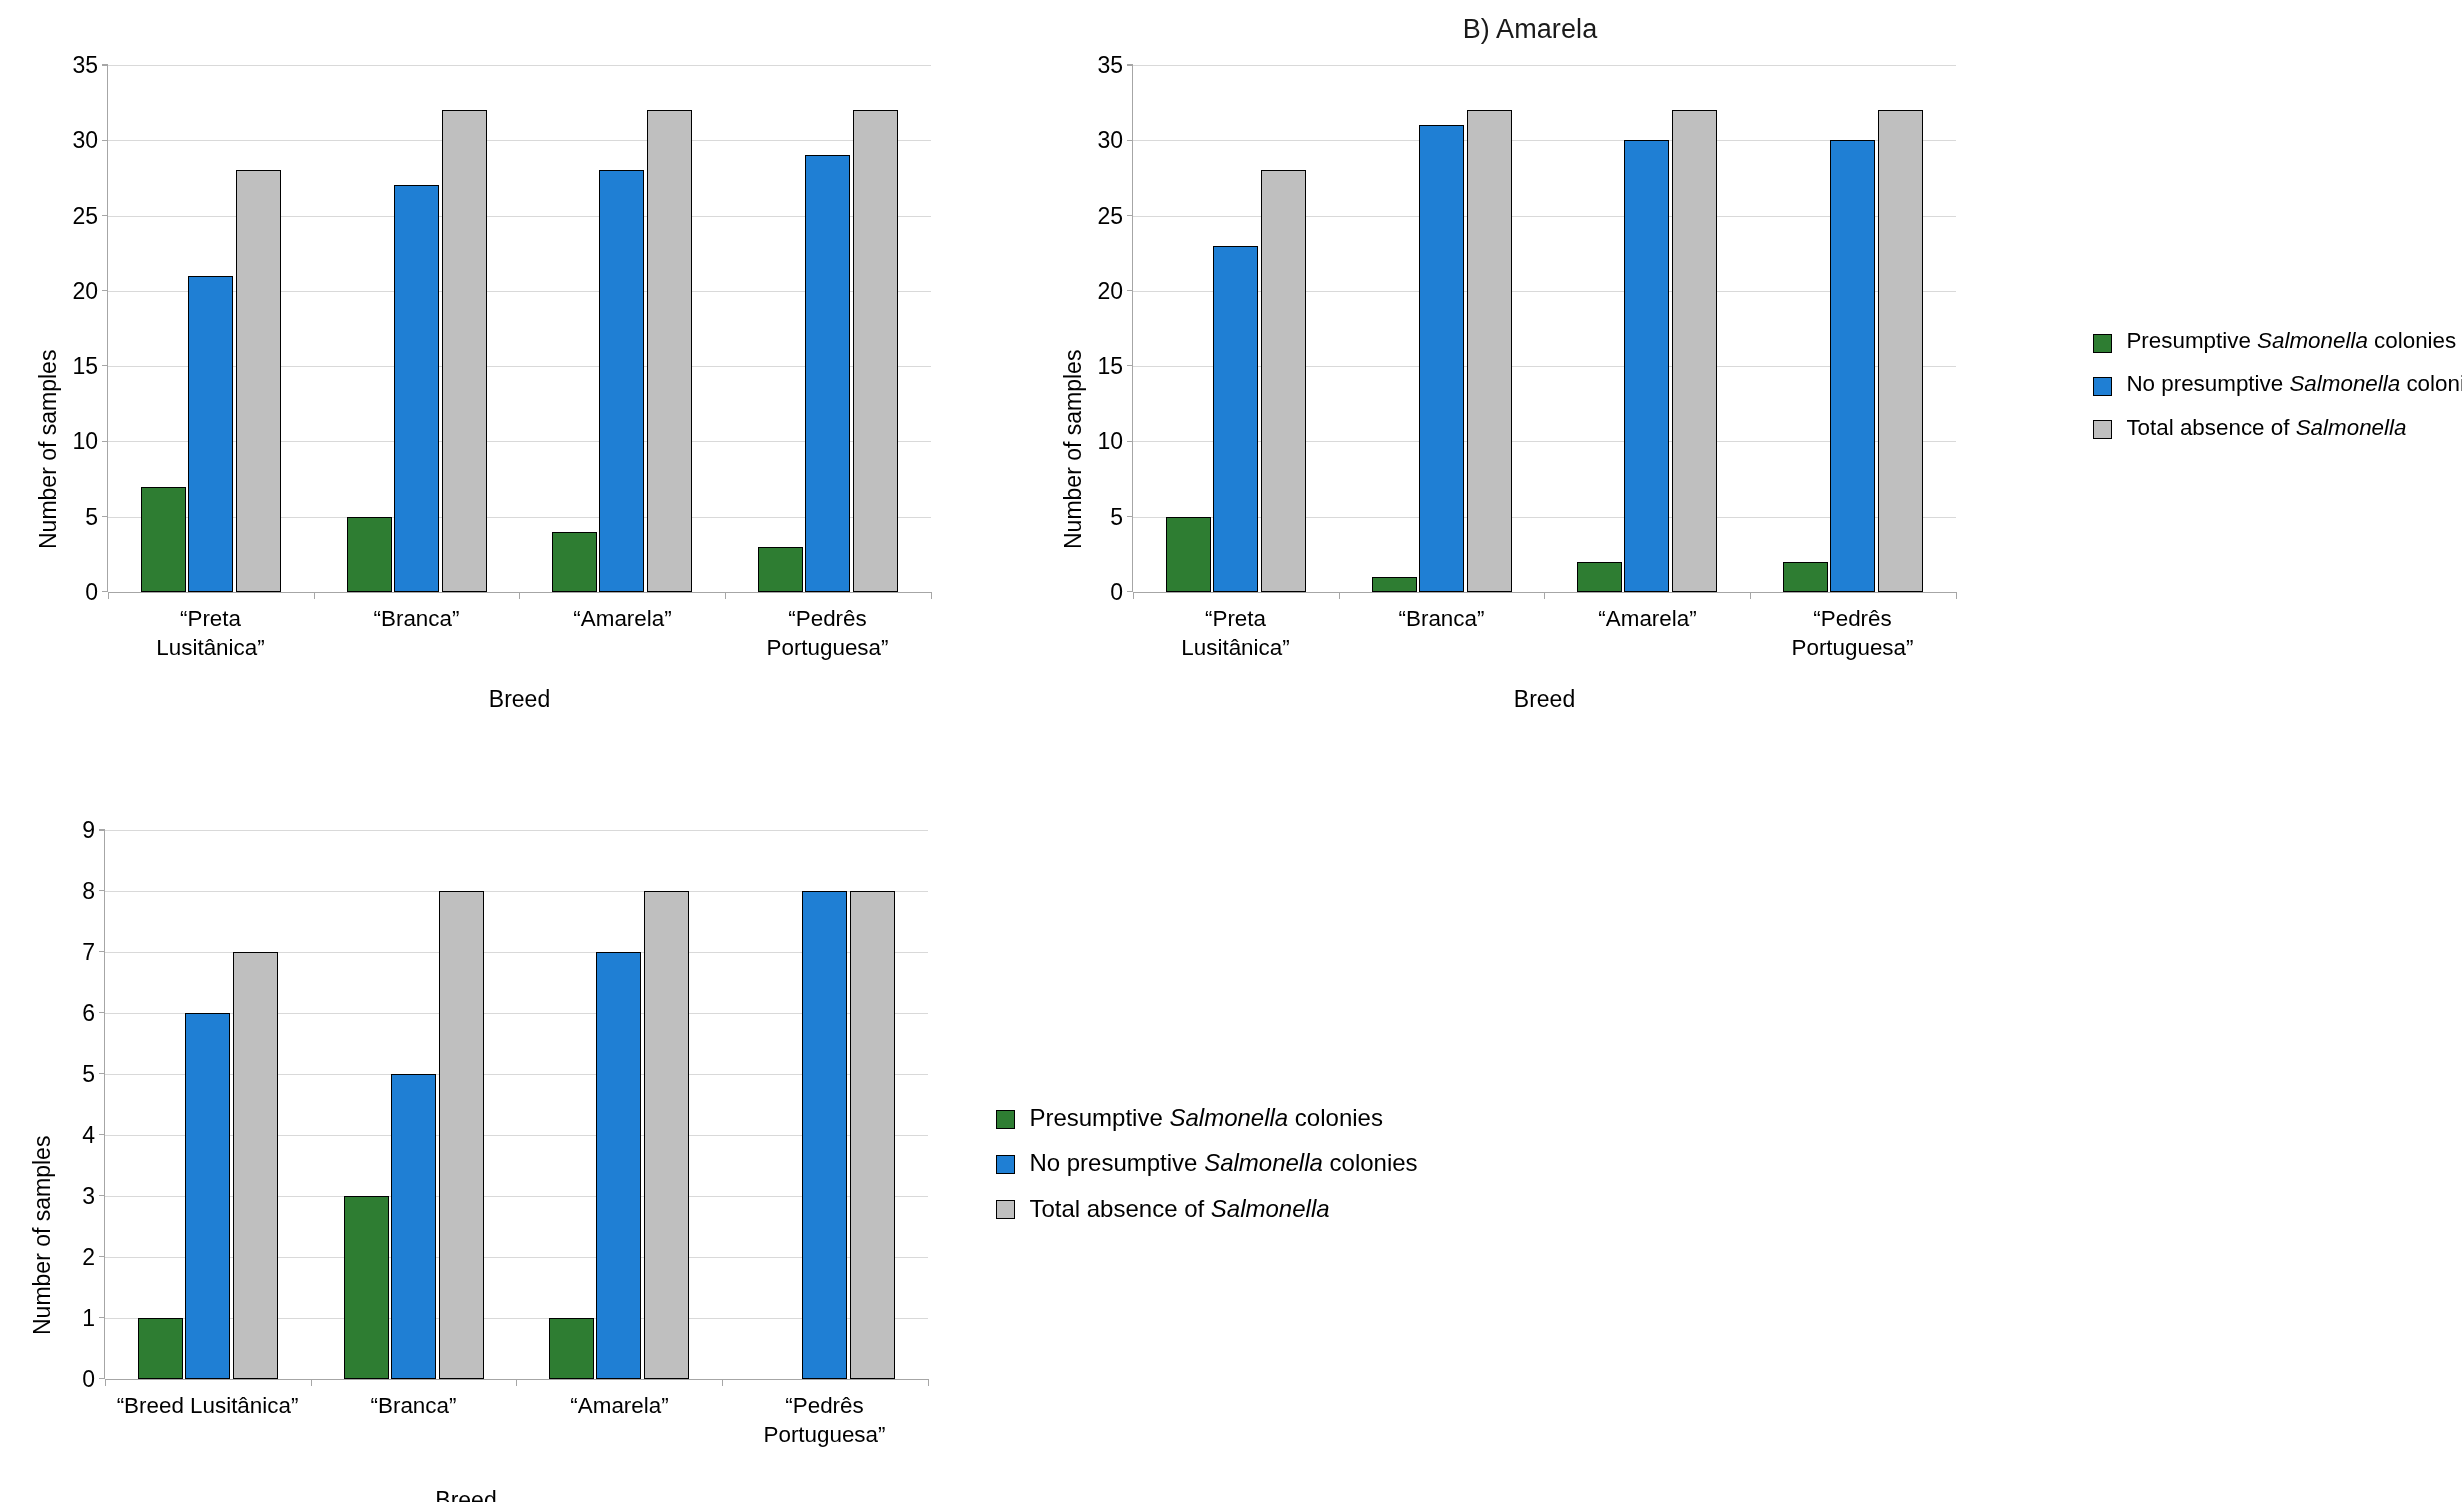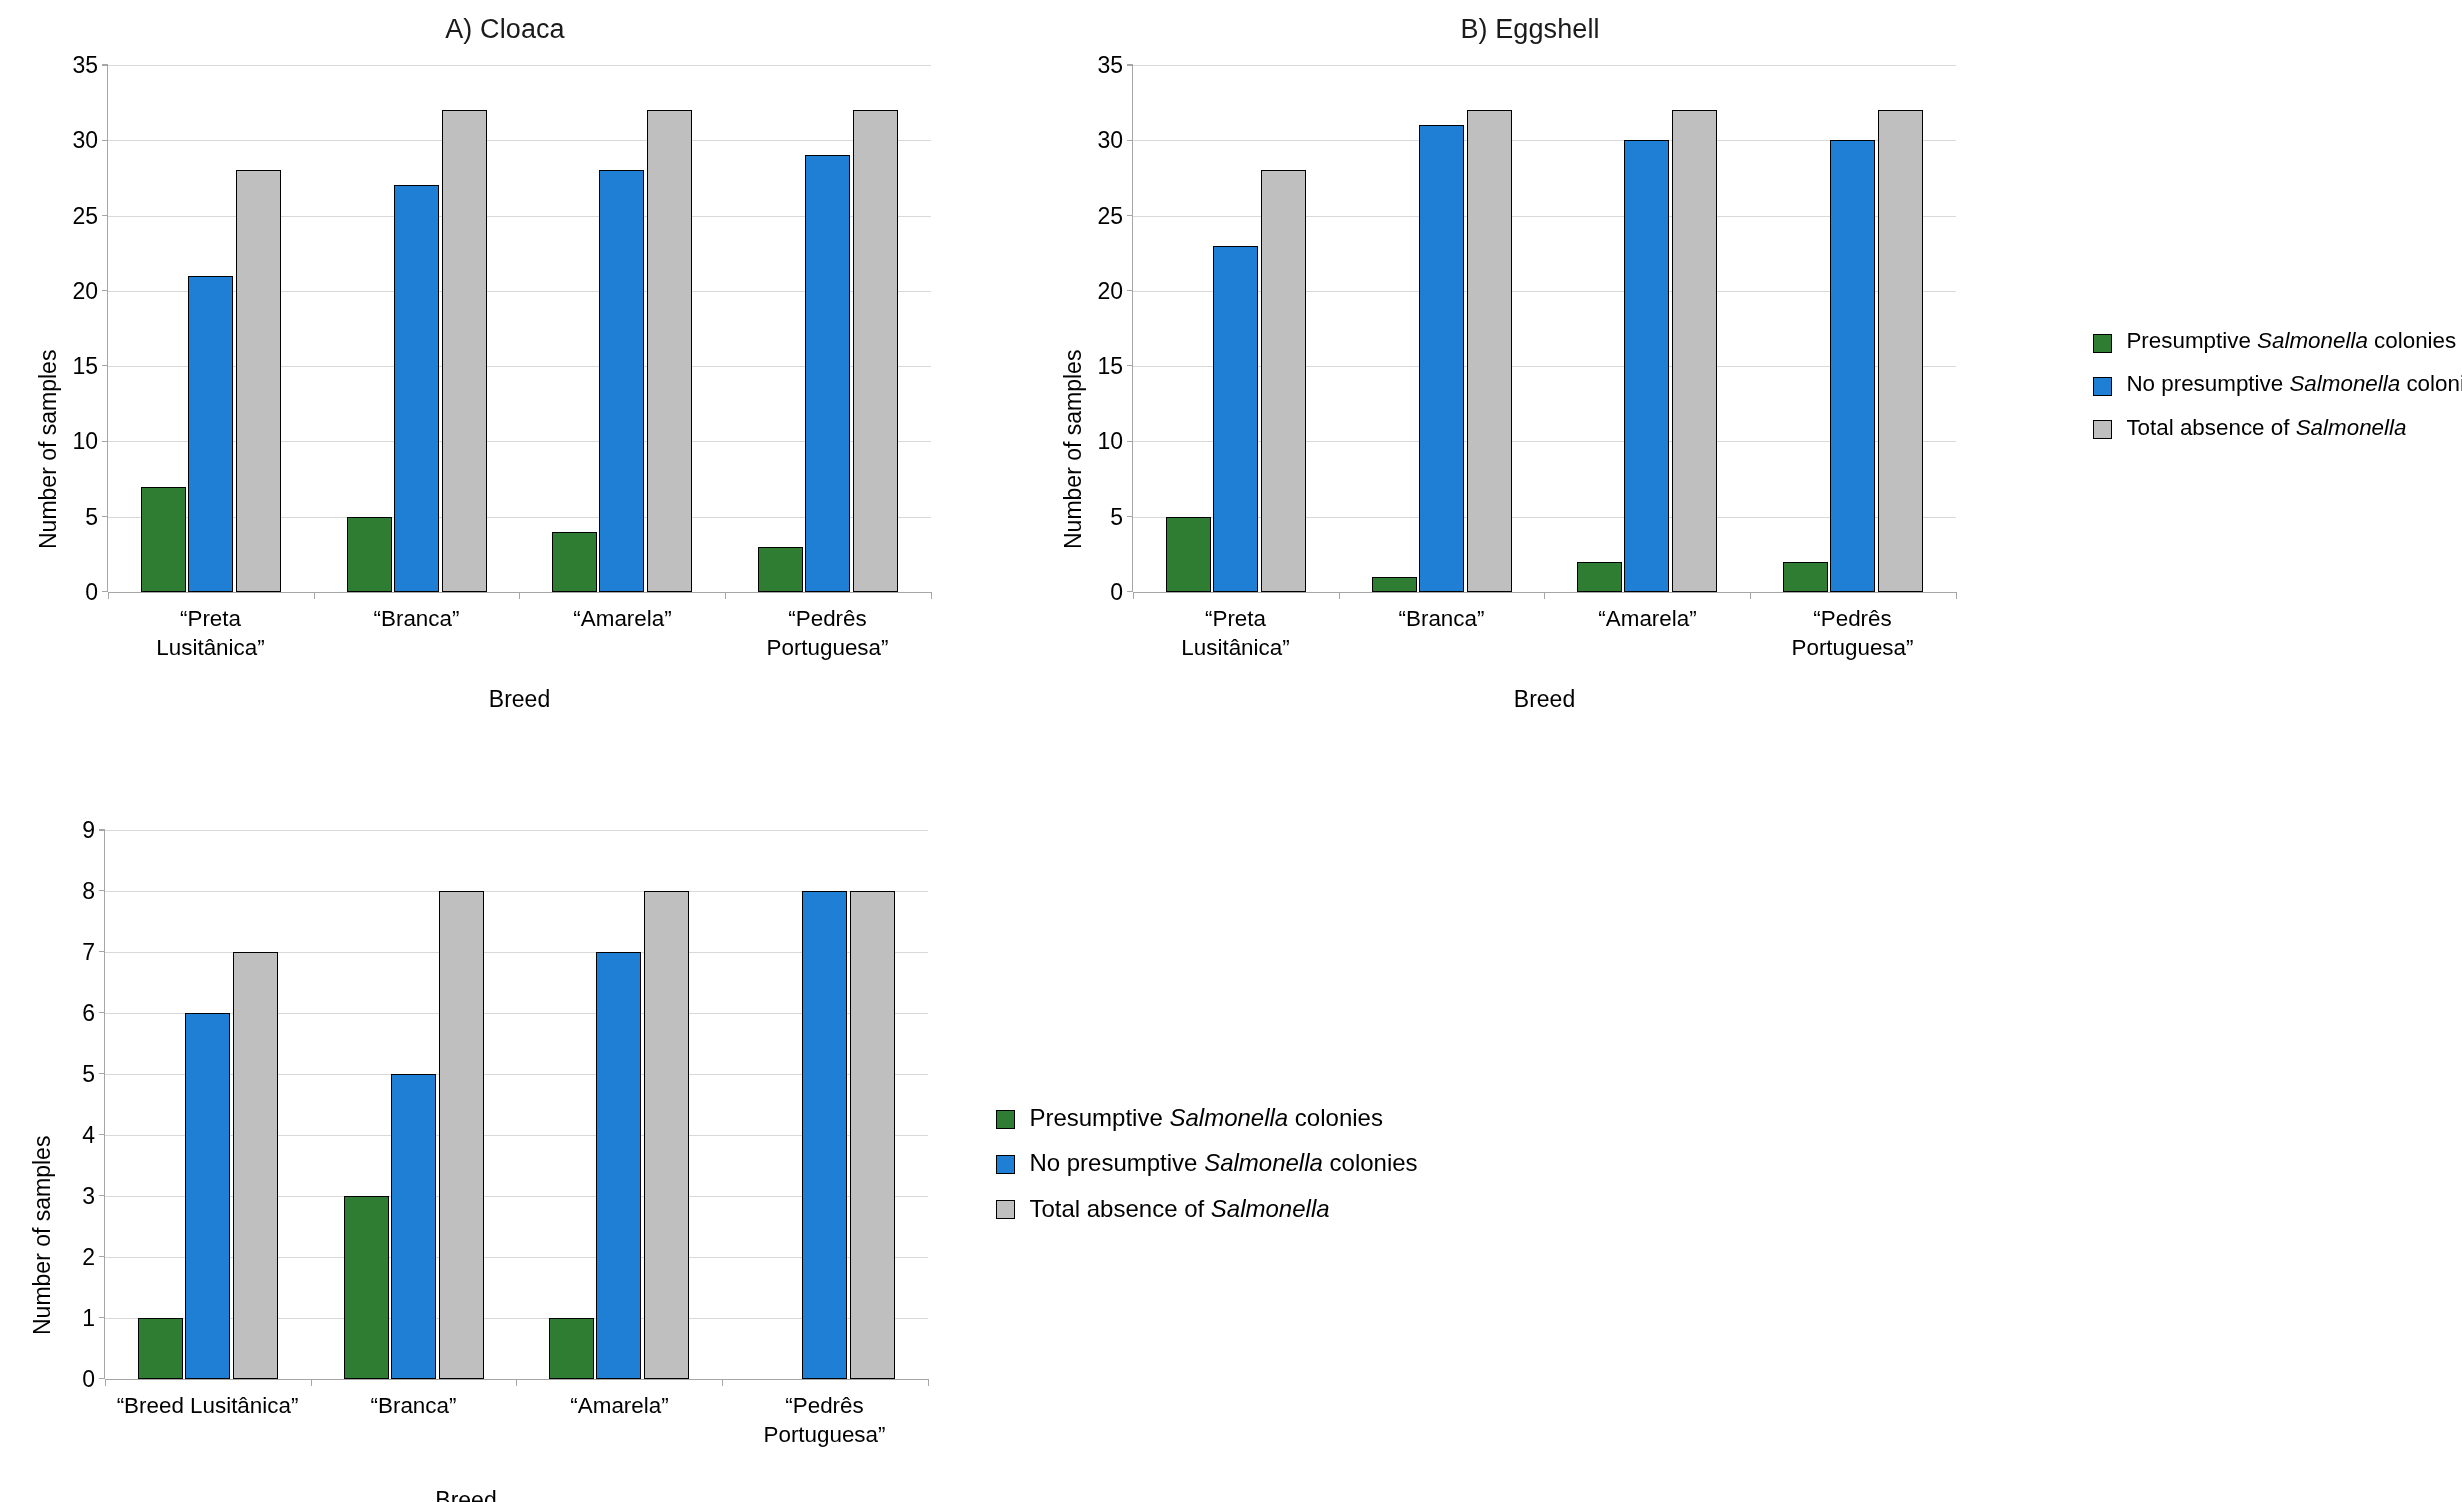--- a/index.html
+++ b/index.html
@@ -138,21 +138,20 @@
     margin-right: 14.4px;
     margin-top: 5.8px;
     flex: 0 0 auto;
   }
   .legend-text i { font-style: italic; }
 </style>
 </head>
 <body>
 
 <div class="panel" id="panel-a" style="left:0px; top:0px; width:1025px; height:722px;">
-  <div class="chart-title" style="margin-left:108px; width:794px; margin-top:14.4px;">A) Cloaca</div>
   <div class="plot-wrap" id="wrap-a" style="position:absolute; left:0; top:0; width:1025px; height:722px;">
     <div class="y-axis-label" style="left: 35px; top: 549px;">Number of samples</div>
     <div class="plot-area" id="plot-a" style="left:108px; top:65px; width:823px; height:527px;">
         <div class="ytick" style="top: 527px;">0</div>
         <div class="ytick-mark" style="top: 526px;"></div>
         <div class="gridline" style="top: 452px;"></div>
         <div class="ytick" style="top: 452px;">5</div>
         <div class="ytick-mark" style="top: 451px;"></div>
         <div class="gridline" style="top: 376px;"></div>
         <div class="ytick" style="top: 376px;">10</div>
@@ -202,21 +201,21 @@
         </div>
         <div class="xtick-mark" style="left: 823px;"></div>
         <div class="xlabel" style="left: 588px; width: 263px;">“Pedrês<br>Portuguesa”</div>
         <div class="xtick-mark" style="left: 0px;"></div>
       </div>
     <div class="x-axis-label" style="left:108px; top:686px; width:823px;">Breed</div>
   </div>
 </div>
 
 <div class="panel" id="panel-b" style="left:1025px; top:0px; width:1047px; height:722px;">
-  <div class="chart-title" style="margin-left:108px; width:794px; margin-top:14.4px;">B) Eggshell</div>
+  <div class="chart-title" style="margin-left:108px; width:794px; margin-top:14.4px;">B) Amarela</div>
   <div class="plot-wrap" id="wrap-b" style="position:absolute; left:0; top:0; width:1047px; height:722px;">
     <div class="y-axis-label" style="left: 35px; top: 549px;">Number of samples</div>
     <div class="plot-area" id="plot-b" style="left:108px; top:65px; width:823px; height:527px;">
         <div class="ytick" style="top: 527px;">0</div>
         <div class="ytick-mark" style="top: 526px;"></div>
         <div class="gridline" style="top: 452px;"></div>
         <div class="ytick" style="top: 452px;">5</div>
         <div class="ytick-mark" style="top: 451px;"></div>
         <div class="gridline" style="top: 376px;"></div>
         <div class="ytick" style="top: 376px;">10</div>

